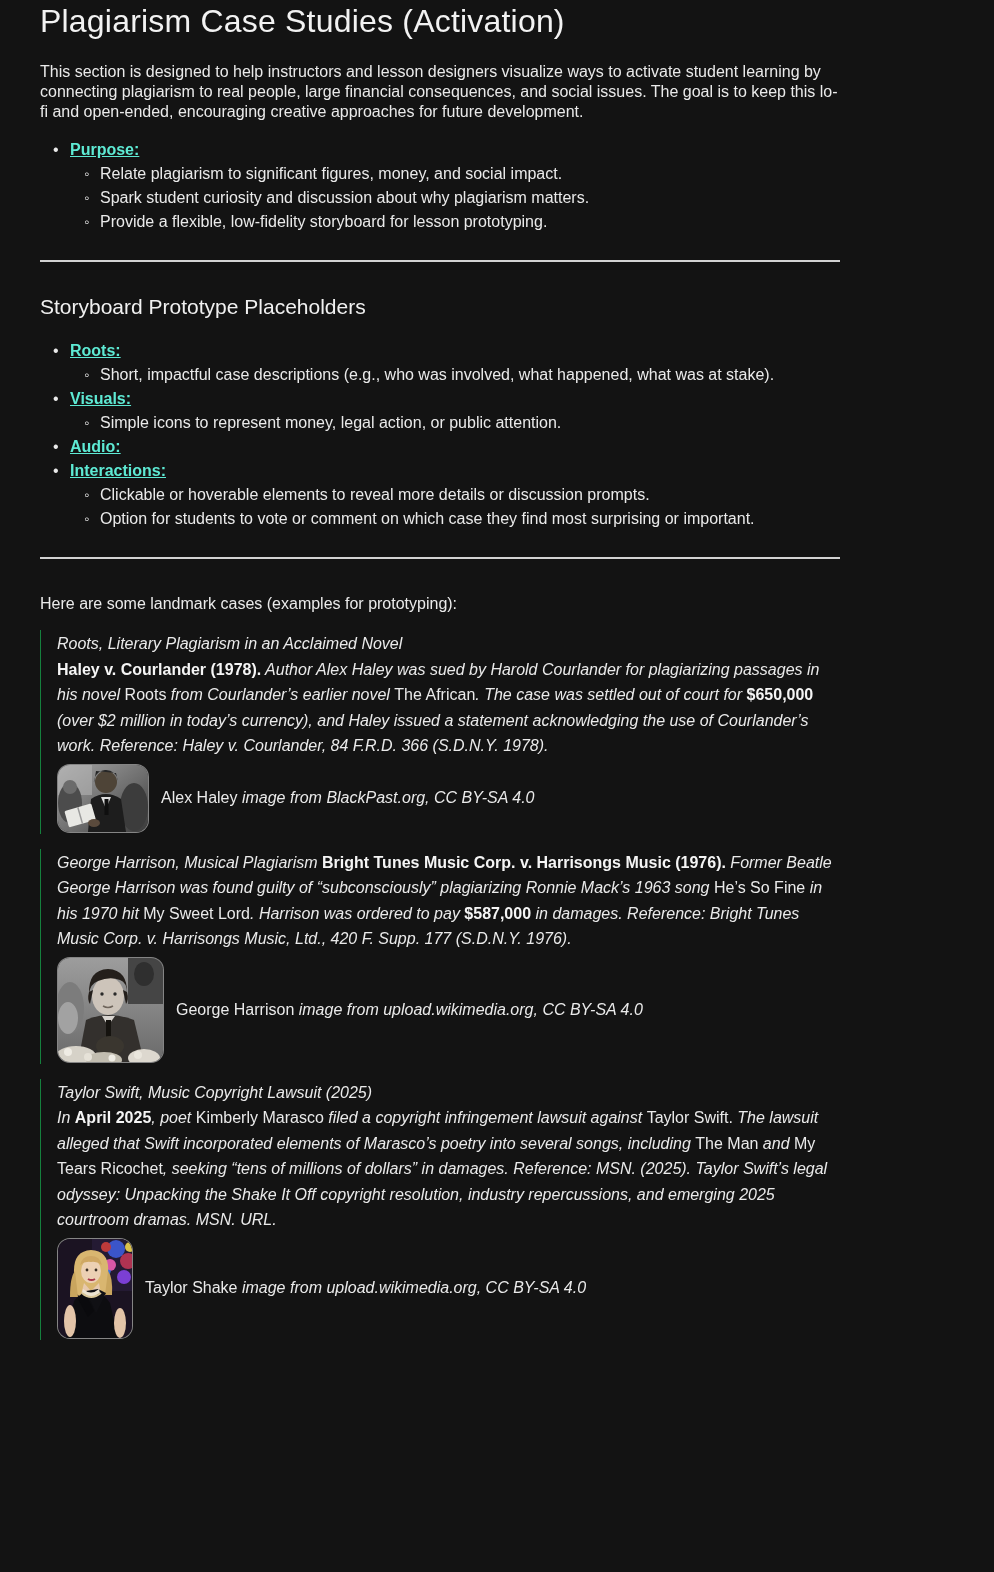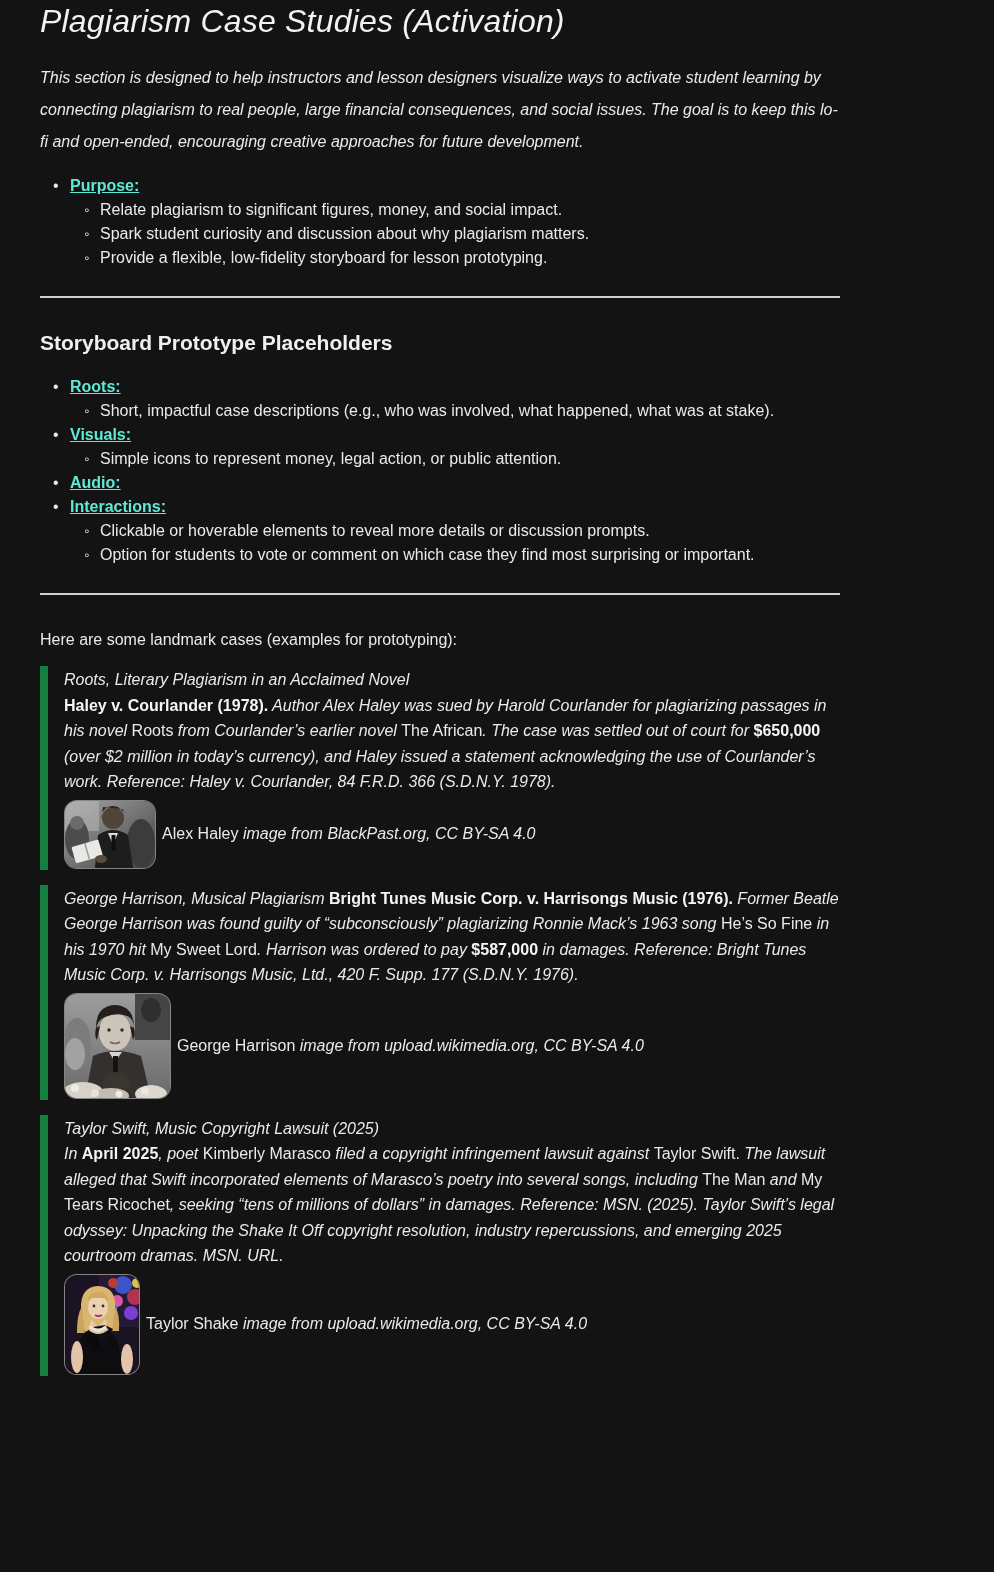--- a/index.html
+++ b/index.html
@@ -7,46 +7,46 @@
   body {
     width: 994px; height: 1572px; overflow: hidden;
     background: #131313; color: #eaeaea;
     font-family: "Liberation Sans", "DejaVu Sans", sans-serif;
     font-size: 16px;
   }
   .doc { width: 800px; margin-left: 40px; padding-top: 3px; }
 
   h1.page-title {
     font-size: 32px; font-weight: 400; line-height: 36px;
-    margin: 0 0 23px; color: #f2f2f2; letter-spacing: .2px; font-style: italic;
-  }
-  p.intro { margin: 0 0 16px; line-height: 32px; font-style: italic; }
+    margin: 0 0 23px; color: #f2f2f2; letter-spacing: .2px;
+  }
+  p.intro { margin: 0 0 16px; line-height: 20px; }
 
   ul.outline { list-style: none; margin: 16px 0 0; padding: 0 0 0 30px; }
   ul.outline > li { position: relative; line-height: 24px; }
   ul.outline > li::before { content: "•"; position: absolute; left: -17px; top: 0; }
   ul.outline strong { font-weight: 700; color: #5eead4; text-decoration: underline; }
   ul.sub { list-style: none; margin: 0; padding: 0 0 0 30px; }
   ul.sub > li { position: relative; line-height: 24px; }
   ul.sub > li::before { content: "◦"; position: absolute; left: -16px; top: 0; font-size: 15px; }
 
   hr.rule { border: none; height: 2px; background: #d2d2d2; margin: 26px 0 33px; }
-  h2.section-heading { font-size: 21px; font-weight: 700; margin: 0 0 20px; color: #f0f0f0; }
+  h2.section-heading { font-size: 21px; font-weight: 400; margin: 0 0 20px; color: #f0f0f0; }
   p.lead { margin: 0 0 14px; line-height: 24px; }
 
   blockquote.case {
     margin: 0 0 15px; padding: 1px 0 1px 16px;
-    border-left: 8px solid #15803d; line-height: 25.5px;
+    border-left: 1px solid #15803d; line-height: 25.5px;
   }
   .case-text { margin: 0; }
   .seg-i  { font-style: italic; }
   .seg-bi { font-weight: 700; color: #f5f5f5; }
   .seg-r  { font-style: normal; }
 
-  .photo-row { display: flex; align-items: center; gap: 6px; margin-top: 5px; }
+  .photo-row { display: flex; align-items: center; gap: 12px; margin-top: 5px; }
   .photo {
     flex: 0 0 auto; border-radius: 13px; overflow: hidden;
     border: 1px solid rgba(215,215,215,.5); display: block; background: #333;
   }
   .photo svg { display: block; }
   .caption { line-height: 24px; }
 </style>
 </head>
 <body>
 

